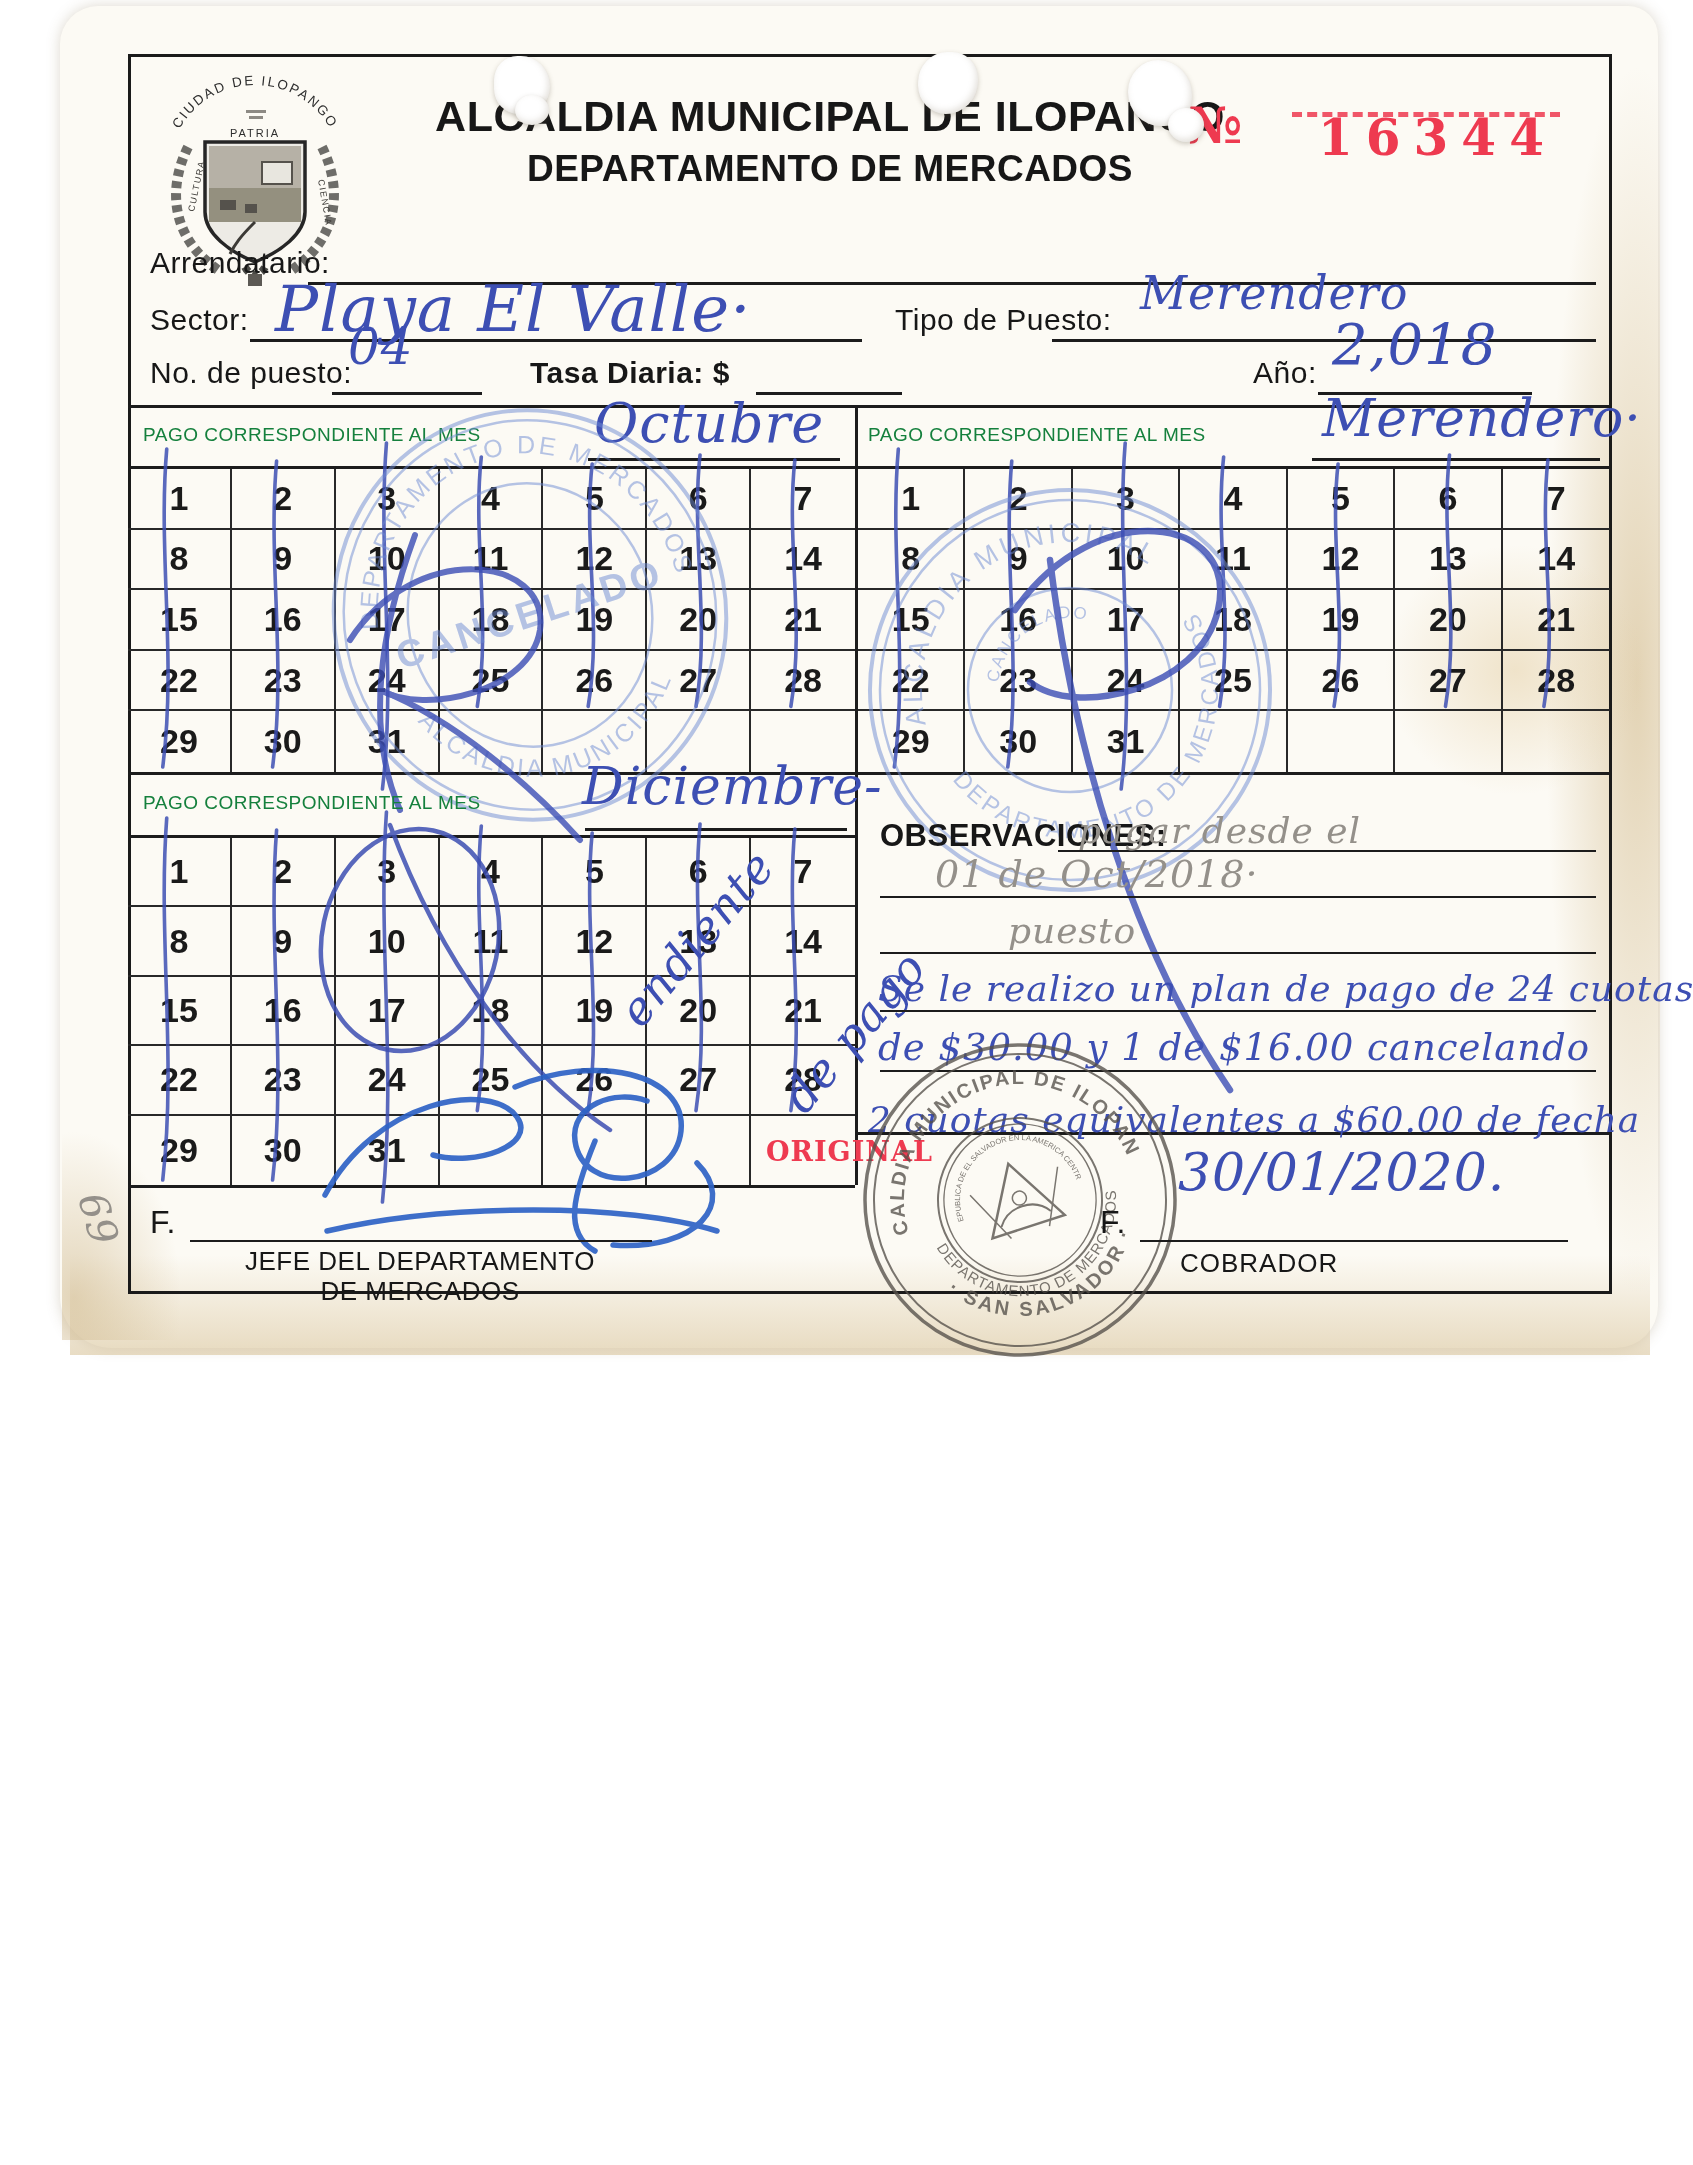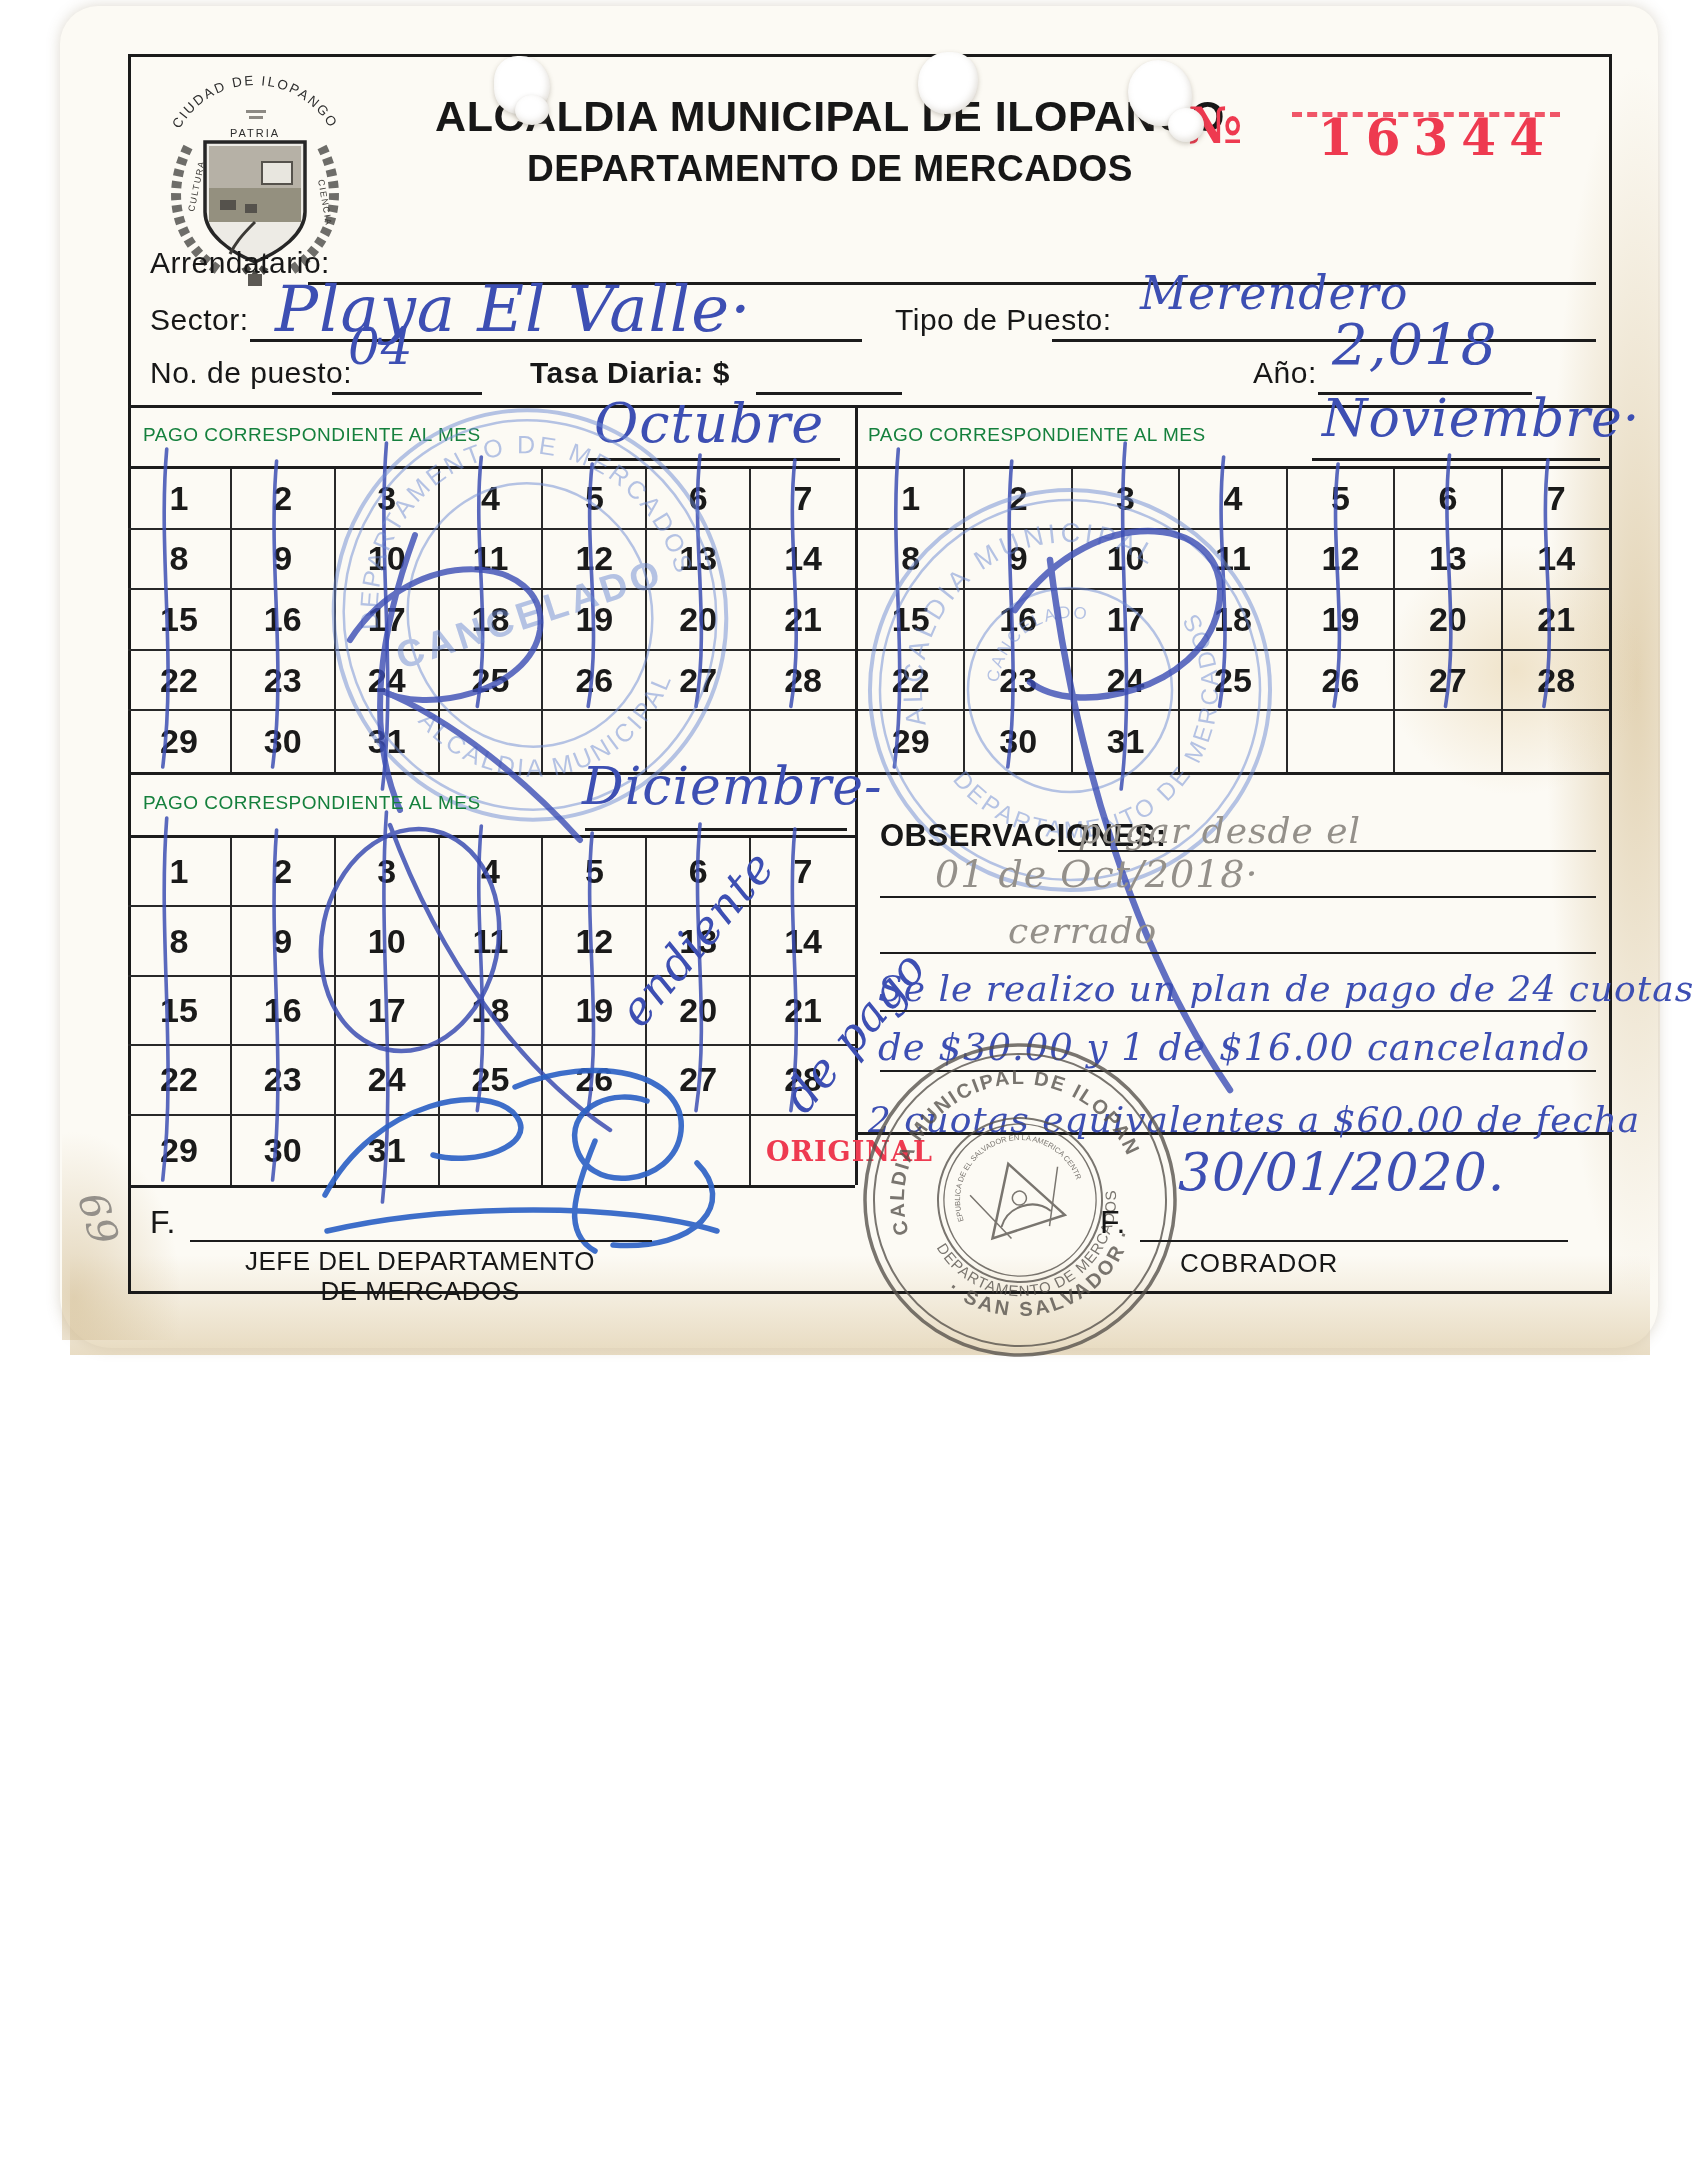--- a/index.html
+++ b/index.html
@@ -188,21 +188,21 @@
   <svg style="left:250px;top:480px;" width="440" height="400" viewBox="0 0 440 400">
     <g fill="none" stroke="#3b4db5" stroke-width="6" stroke-linecap="round" opacity=".8">
       <path d="M 165,55 C 130,150 115,250 150,330"></path>
       <path d="M 100,160 C 165,60 300,75 290,150 C 280,212 175,235 130,210"></path>
       <path d="M 130,210 C 205,240 280,305 330,360"></path>
     </g>
   </svg>
 
   <div class="cal-label" style="left:868px;top:424px;">PAGO CORRESPONDIENTE AL MES</div>
   <div class="fieldline" style="left:1312px;top:458px;width:288px;"></div>
-  <div class="hw" style="left:1322px;top:388px;font-size:52px;">Noviembre·</div>
+  <div class="hw" style="left:1322px;top:388px;font-size:52px;">Merendero·</div>
   <div class="cal-grid" id="grid1" style="left:858px;top:469px;width:752px;height:303px;">
       <div class="cal-cell">1</div>
       <div class="cal-cell">2</div>
       <div class="cal-cell">3</div>
       <div class="cal-cell">4</div>
       <div class="cal-cell">5</div>
       <div class="cal-cell">6</div>
       <div class="cal-cell">7</div>
       <div class="cal-cell">8</div>
       <div class="cal-cell">9</div>
@@ -333,21 +333,21 @@
 
   <div class="abs label bold" style="left:880px;top:818px;font-size:31px;">OBSERVACIONES:</div>
   <div class="fieldline" style="left:1058px;top:850px;width:538px;height:2px;"></div>
   <div class="fieldline" style="left:880px;top:896px;width:716px;height:2px;"></div>
   <div class="fieldline" style="left:880px;top:952px;width:716px;height:2px;"></div>
   <div class="fieldline" style="left:880px;top:1010px;width:716px;height:2px;"></div>
   <div class="fieldline" style="left:880px;top:1070px;width:716px;height:2px;"></div>
 
   <div class="hw pencil" style="left:1078px;top:810px;font-size:36px;">pagar desde el</div>
   <div class="hw pencil" style="left:935px;top:852px;font-size:38px;">01 de Oct/2018·</div>
-  <div class="hw pencil" style="left:1008px;top:910px;font-size:36px;">cerrado</div>
+  <div class="hw pencil" style="left:1008px;top:910px;font-size:36px;">puesto</div>
 
   <div class="hw" style="left:878px;top:968px;font-size:36px;">Se le realizo un plan de pago de 24 cuotas</div>
   <div class="hw" style="left:878px;top:1026px;font-size:37px;">de $30.00 y 1 de $16.00 cancelando</div>
   <div class="hw" style="left:868px;top:1088px;font-size:36px;margin-top:11px;">2 cuotas equivalentes a $60.00 de fecha</div>
   <div class="hw" style="left:1178px;top:1142px;font-size:52px;">30/01/2020.</div>
 
   <div class="abs red bold" style="left:766px;top:1136px;font-size:27px;font-family:'DejaVu Serif',serif;letter-spacing:1px;">ORIGINAL</div>
 
   <svg style="left:265px;top:1045px;" width="520" height="215" viewBox="0 0 520 215">
     <g fill="none" stroke="#2e63c6" stroke-width="5.5" stroke-linecap="round" opacity=".92">

